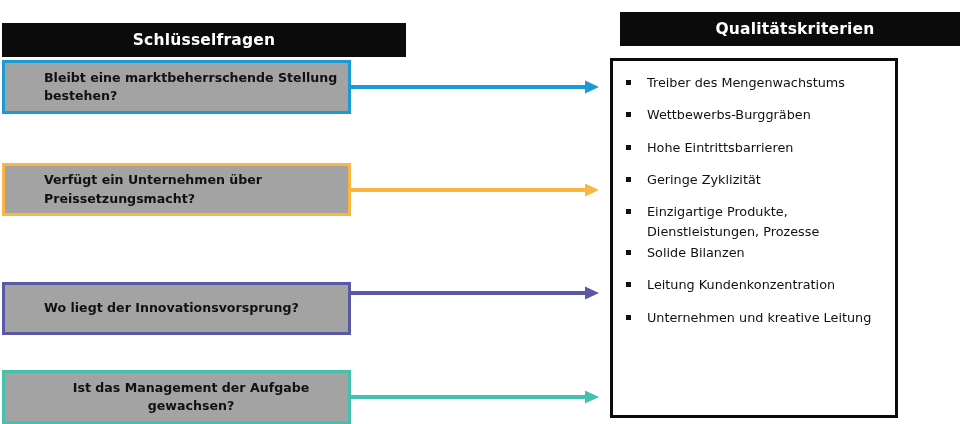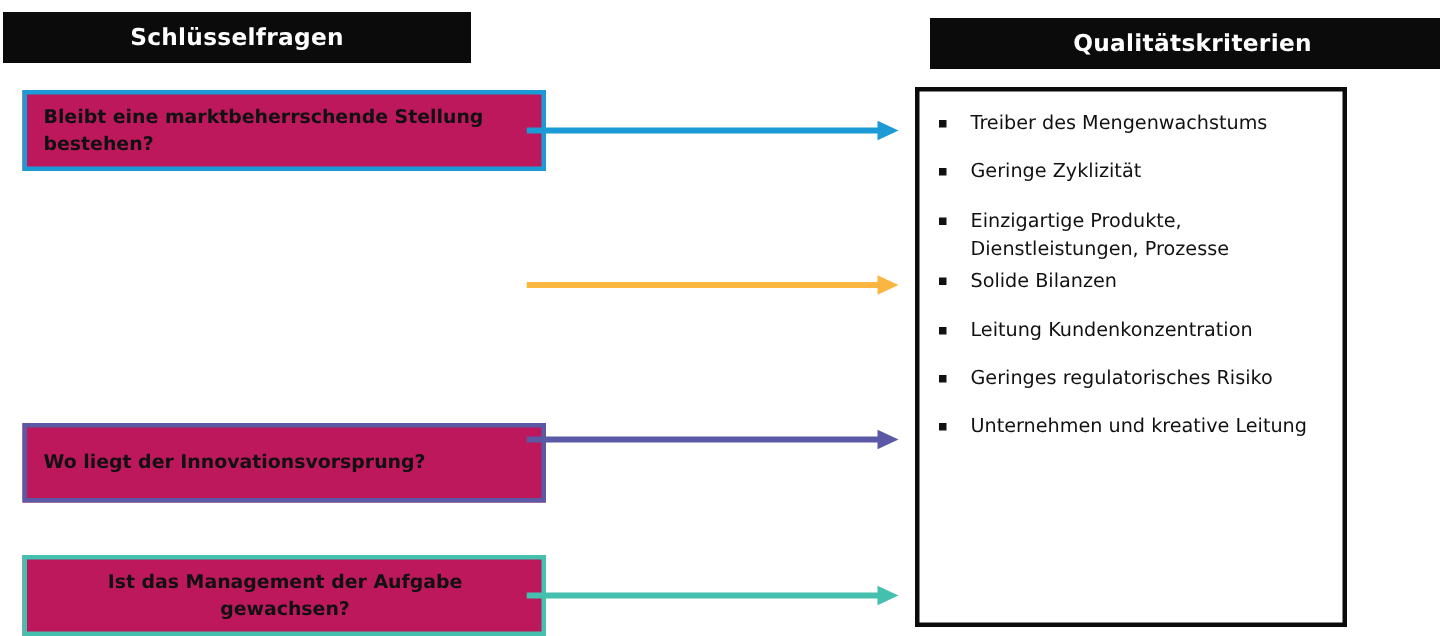--- a/index.html
+++ b/index.html
@@ -23,34 +23,35 @@
     position: absolute;
     background: #0b0b0b;
     color: #ffffff;
     display: flex;
     align-items: center;
     justify-content: center;
     font-weight: bold;
     font-size: 15.5px;
     letter-spacing: 0.2px;
   }
-  #header-left  { left: 2px;   top: 8px; width: 312px; height: 34px; }
+  #header-left  { left: 2px;   top: 23px; width: 404px; height: 34px; }
   #header-right { left: 620px; top: 12px; width: 350px; height: 34px; }
 
   
   .question-box {
     position: absolute;
-    left: 15px;
+    left: 2px;
     width: 349px;
-    background: #be185d;
+    background: #a3a3a3;
     box-sizing: border-box;
     border-style: solid;
     border-width: 3px;
     display: flex;
     align-items: center;
+    padding-left: 28px;
   }
   .question-box .q-text {
     font-size: 12.6px;
     font-weight: bold;
     color: #111111;
     line-height: 1.45;
     padding-left: 11px;
     padding-right: 10px;
   }
   #qbox-0 { top: 60px;  height: 54px; border-color: #1b9ad6; }
@@ -111,20 +112,23 @@
 <div id="canvas">
 
   <div class="col-header" id="header-left">Schlüsselfragen</div>
 
   <div class="col-header" id="header-right">Qualitätskriterien</div>
 
   <div class="question-box" id="qbox-0">
     <div class="q-text">Bleibt eine marktbeherrschende Stellung bestehen?</div>
   </div>
 
+  <div class="question-box" id="qbox-1">
+    <div class="q-text">Verfügt ein Unternehmen über Preissetzungsmacht?</div>
+  </div>
 
   <div class="question-box" id="qbox-2">
     <div class="q-text">Wo liegt der Innovationsvorsprung?</div>
   </div>
 
   <div class="question-box" id="qbox-3">
     <div class="q-text">Ist das Management der Aufgabe gewachsen?</div>
   </div>
 
   <svg class="arrow" id="arrow-0" viewBox="0 0 252 18">
@@ -148,37 +152,44 @@
   </svg>
 
   <div id="criteria-box">
     <ul class="criteria-list">
       <li class="criteria-item">
         <span class="bullet-square"></span>
         <span>Treiber des Mengenwachstums</span>
       </li>
       <li class="criteria-item">
         <span class="bullet-square"></span>
+        <span>Wettbewerbs-Burggräben</span>
+      </li>
+      <li class="criteria-item">
+        <span class="bullet-square"></span>
+        <span>Hohe Eintrittsbarrieren</span>
+      </li>
+      <li class="criteria-item">
+        <span class="bullet-square"></span>
         <span>Geringe Zyklizität</span>
       </li>
       <li class="criteria-item tight">
         <span class="bullet-square"></span>
         <span>Einzigartige Produkte, Dienstleistungen, Prozesse</span>
       </li>
       <li class="criteria-item">
         <span class="bullet-square"></span>
         <span>Solide Bilanzen</span>
       </li>
       <li class="criteria-item">
         <span class="bullet-square"></span>
         <span>Leitung Kundenkonzentration</span>
       </li>
       <li class="criteria-item">
         <span class="bullet-square"></span>
-        <span>Geringes regulatorisches Risiko</span>
       </li>
       <li class="criteria-item">
         <span class="bullet-square"></span>
         <span>Unternehmen und kreative Leitung</span>
       </li>
     </ul>
   </div>
 
 </div>
 

